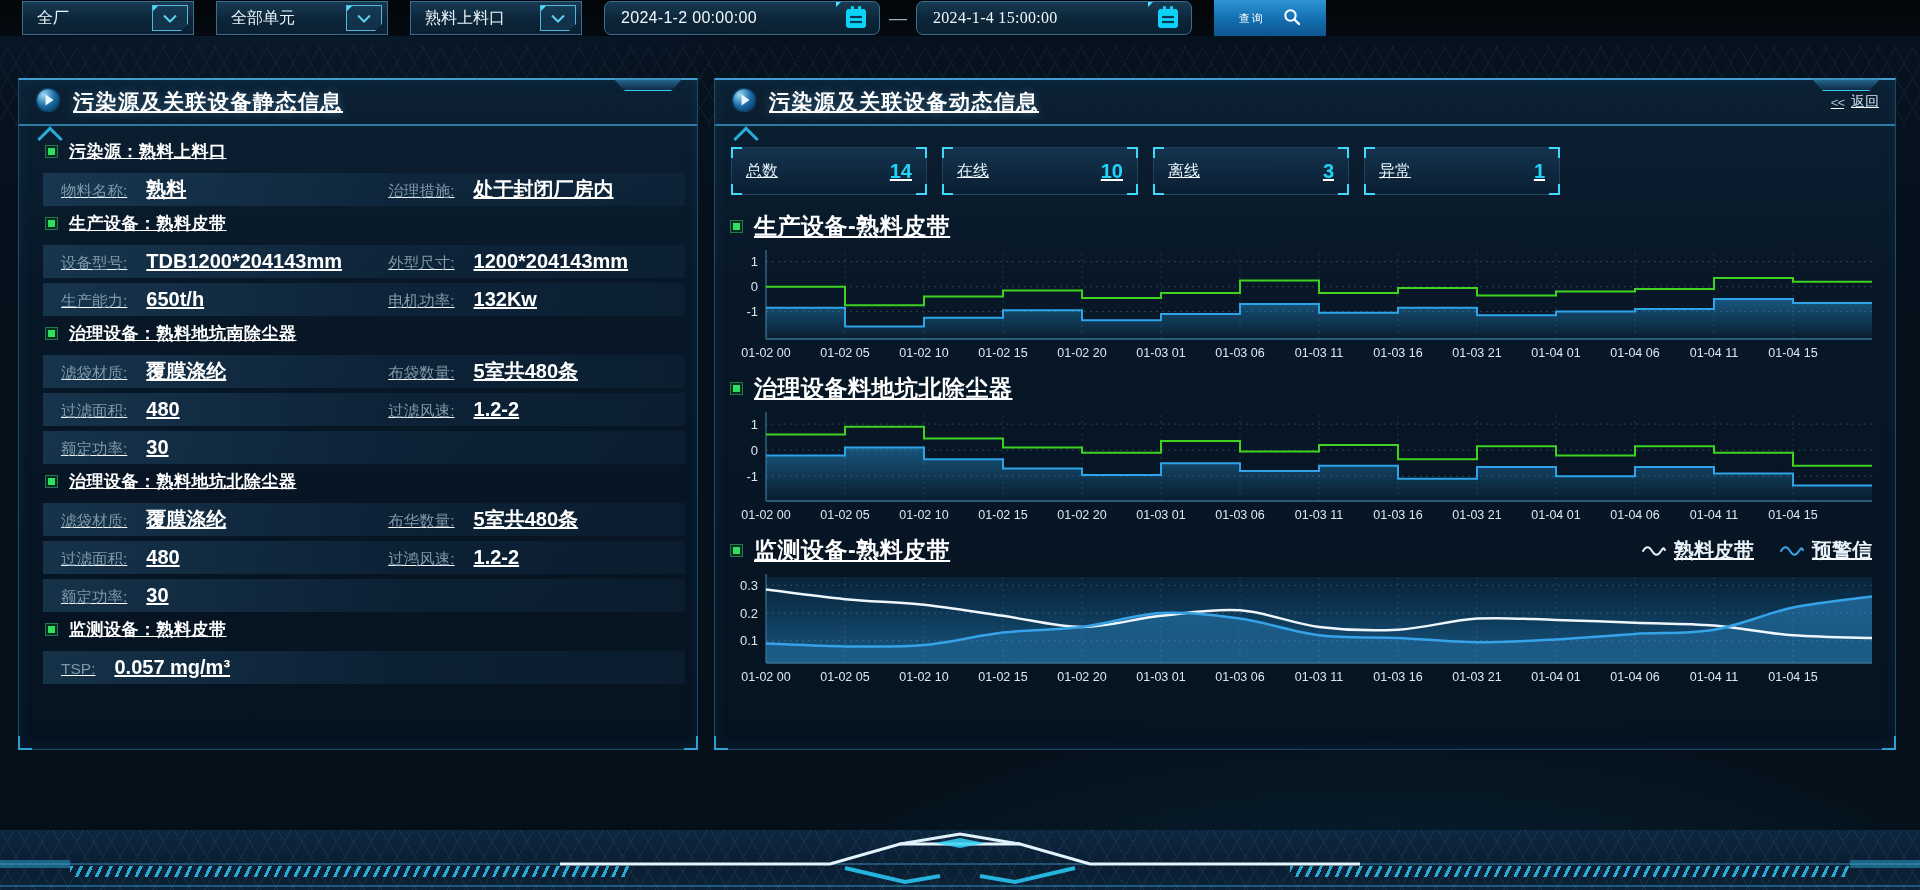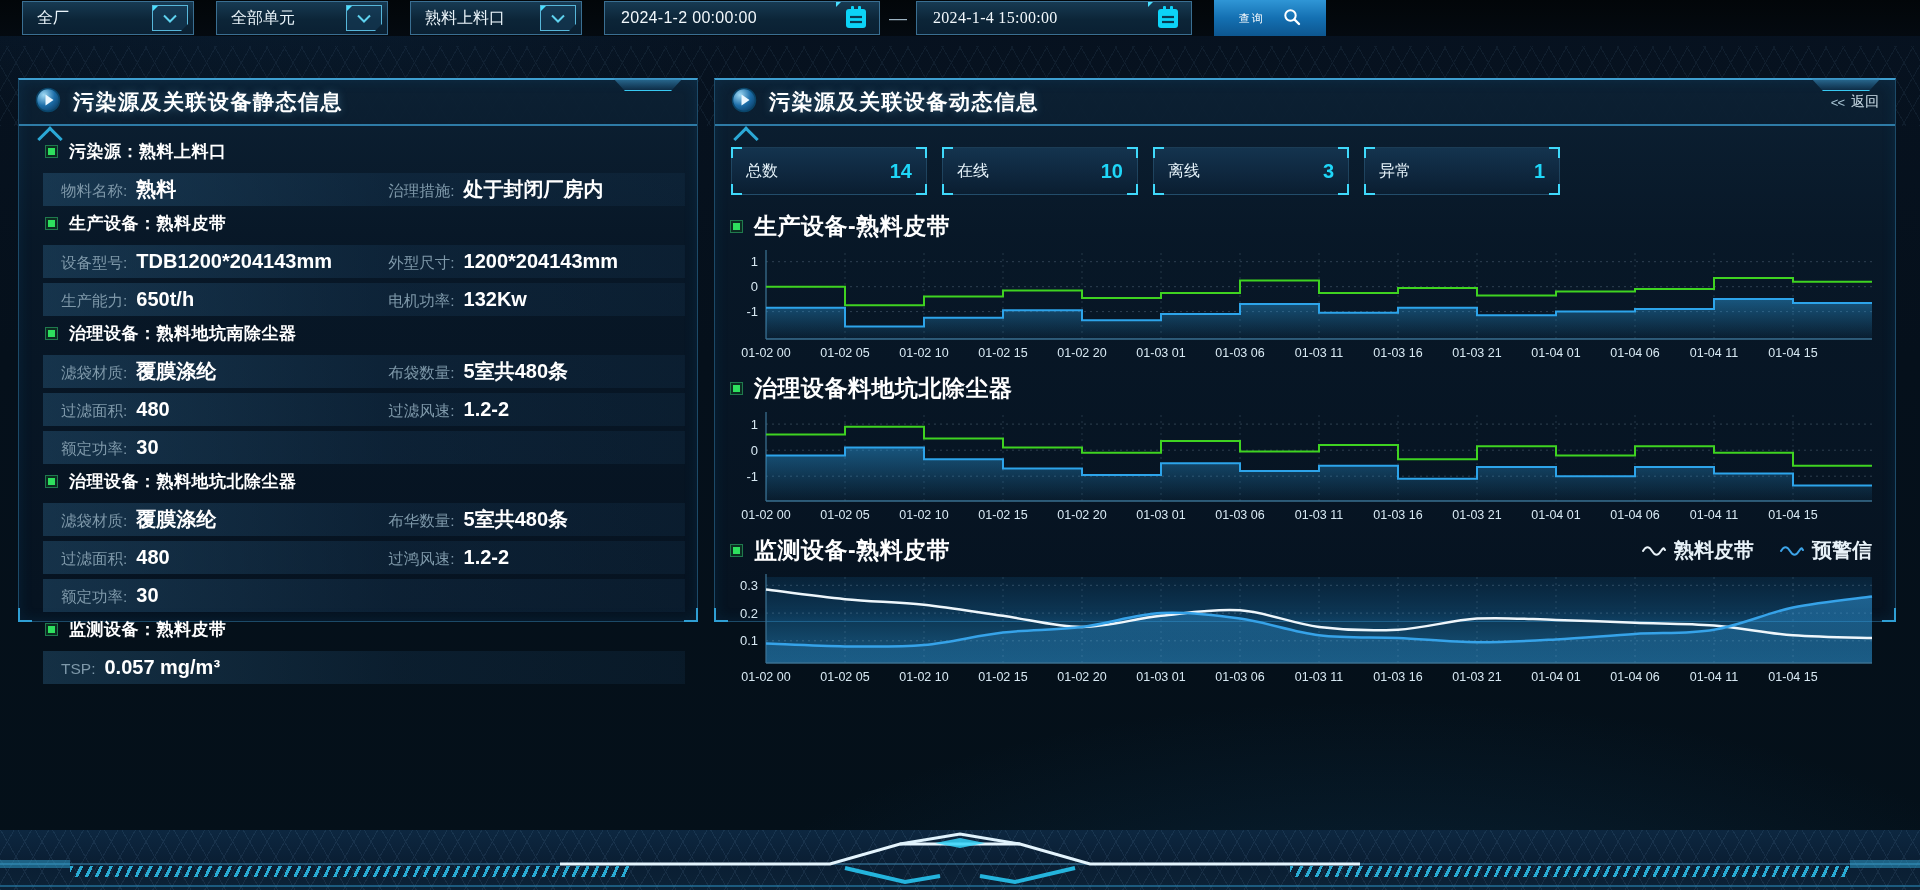--- a/index.html
+++ b/index.html
@@ -18,32 +18,32 @@
   .toolbar{position:absolute;top:0;left:0;width:1920px;height:36px;display:flex;align-items:center;
     background:linear-gradient(180deg,#020609,#040a10);}
   .tb-box{height:34px;box-sizing:border-box;border:1px solid #3a6f92;display:flex;align-items:center;
     background:linear-gradient(180deg,#173a52 0%,#0c2538 55%,#0a2032 100%);position:relative;}
   .select{width:172px;margin-left:22px;justify-content:space-between;padding:0 5px 0 14px;cursor:pointer;}
   .select:first-child{margin-left:22px;}
   .sel-text{font-size:16px;color:#eaf4fa;}
   .chev-btn{width:36px;height:26px;box-sizing:border-box;border:1px solid #57b7da;display:flex;align-items:center;justify-content:center;
     background:rgba(24,68,100,.45);clip-path:polygon(0 0,100% 0,100% calc(100% - 7px),calc(100% - 7px) 100%,0 100%);position:relative;}
   .chev-btn::before{content:"";position:absolute;top:0;left:0;border-top:5px solid #49e0ff;border-right:5px solid transparent;}
-  .datebox{width:276px;margin-left:22px;justify-content:space-between;padding:0 5px 0 16px;cursor:text;}
+  .datebox{width:276px;margin-left:22px;justify-content:space-between;padding:0 5px 0 16px;cursor:text;border-radius:7px;}
   .date-text{font-size:16px;color:#f2f8fc;letter-spacing:.3px;}
   .cal-btn{width:36px;height:28px;display:flex;align-items:center;justify-content:center;position:relative;cursor:pointer;}
   .cal-btn::before{content:"";position:absolute;top:-2px;left:-2px;border-top:5px solid #49e0ff;border-right:5px solid transparent;}
   .range-sep{width:36px;text-align:center;color:#9db4c2;font-size:18px;}
   .query-btn{margin-left:22px;width:112px;height:36px;border:none;display:flex;align-items:center;justify-content:space-evenly;cursor:pointer;
     background:linear-gradient(180deg,#2f96d6 0%,#1470b2 50%,#0d568f 100%);color:#fff;font-family:inherit;}
   .query-label{font-size:11px;font-weight:normal;letter-spacing:2px;}
   
-  .panel{position:absolute;top:78px;height:544px;box-sizing:border-box;border:1px solid #1c4a68;border-top:2px solid #3e9ecf;
+  .panel{position:absolute;top:78px;height:672px;box-sizing:border-box;border:1px solid #1c4a68;border-top:2px solid #3e9ecf;
     background:linear-gradient(180deg,rgba(12,33,52,.95) 0%,rgba(8,24,40,.93) 30%,rgba(6,19,33,.92) 100%);
-    box-shadow:0 0 14px rgba(20,120,180,.15) inset;}
+    box-shadow:0 0 14px rgba(20,120,180,.15) inset;text-decoration:underline;}
   .panel-left{left:18px;width:680px;}
   .panel-right{left:714px;width:1182px;}
   .tab-deco{position:absolute;top:-2px;right:14px;width:70px;height:12px;
     background:linear-gradient(180deg,rgba(60,150,200,.65),rgba(14,48,76,.8));
     clip-path:polygon(0 0,100% 0,83% 100%,17% 100%);border-bottom:1px solid #38c9f2;}
   .corner{position:absolute;width:12px;height:12px;}
   .c-bl{left:-1px;bottom:-1px;border-left:2px solid #2f9fd4;border-bottom:2px solid #2f9fd4;}
   .c-br{right:-1px;bottom:-1px;border-right:2px solid #2f9fd4;border-bottom:2px solid #2f9fd4;}
   .panel-header{height:44px;display:flex;align-items:center;padding:0 16px;border-bottom:2px solid #2e7ba6;position:relative;}
   .panel-title{font-size:21px;font-weight:bold;letter-spacing:1.5px;margin-left:12px;color:#fff;text-shadow:0 0 8px rgba(120,210,255,.35);}
@@ -52,21 +52,21 @@
   .back-link{margin-left:auto;display:flex;align-items:center;gap:7px;color:#cfe0ea;font-size:14px;cursor:pointer;text-decoration:none;}
   .back-arrows{font-size:13px;letter-spacing:-1px;color:#a8c4d4;}
   
   .info-list{padding:8px 0 0 12px;}
   .sec{display:flex;align-items:center;height:34px;padding:0 14px;}
   .sec-t{font-size:17px;font-weight:bold;margin-left:11px;letter-spacing:.5px;}
   .bullet{width:13px;height:13px;box-sizing:border-box;background:#0c2c22;border:1px solid #1f7a4d;display:inline-flex;align-items:center;justify-content:center;flex:0 0 13px;}
   .bullet::before{content:"";width:7px;height:7px;background:#2ee05e;}
   .irow{display:flex;align-items:center;height:33px;margin:5px 12px 0 12px;padding:0 18px;
     background:linear-gradient(90deg,rgba(46,100,138,.38) 0%,rgba(26,62,94,.30) 55%,rgba(22,54,82,.26) 100%);}
-  .cell{display:flex;align-items:baseline;gap:9px;overflow:hidden;white-space:nowrap;}
+  .cell{display:flex;align-items:baseline;gap:19px;overflow:hidden;white-space:nowrap;}
   .cell.c0{width:54%;}
   .cell.c1{width:46%;}
   .cell .lbl{font-size:15.5px;color:#7e98a9;}
   .cell .val{font-size:20px;color:#fff;font-weight:bold;}
   
   .stats{display:flex;gap:15px;padding:21px 16px 6px 16px;}
   .stat{position:relative;width:196px;height:48px;box-sizing:border-box;display:flex;align-items:center;justify-content:space-between;
     padding:0 14px;border:1px solid rgba(90,170,210,.22);
     background:linear-gradient(180deg,rgba(22,56,84,.85) 0%,rgba(11,30,50,.85) 100%);}
   .stat .s-lbl{font-size:16px;color:#e4f1f8;}

